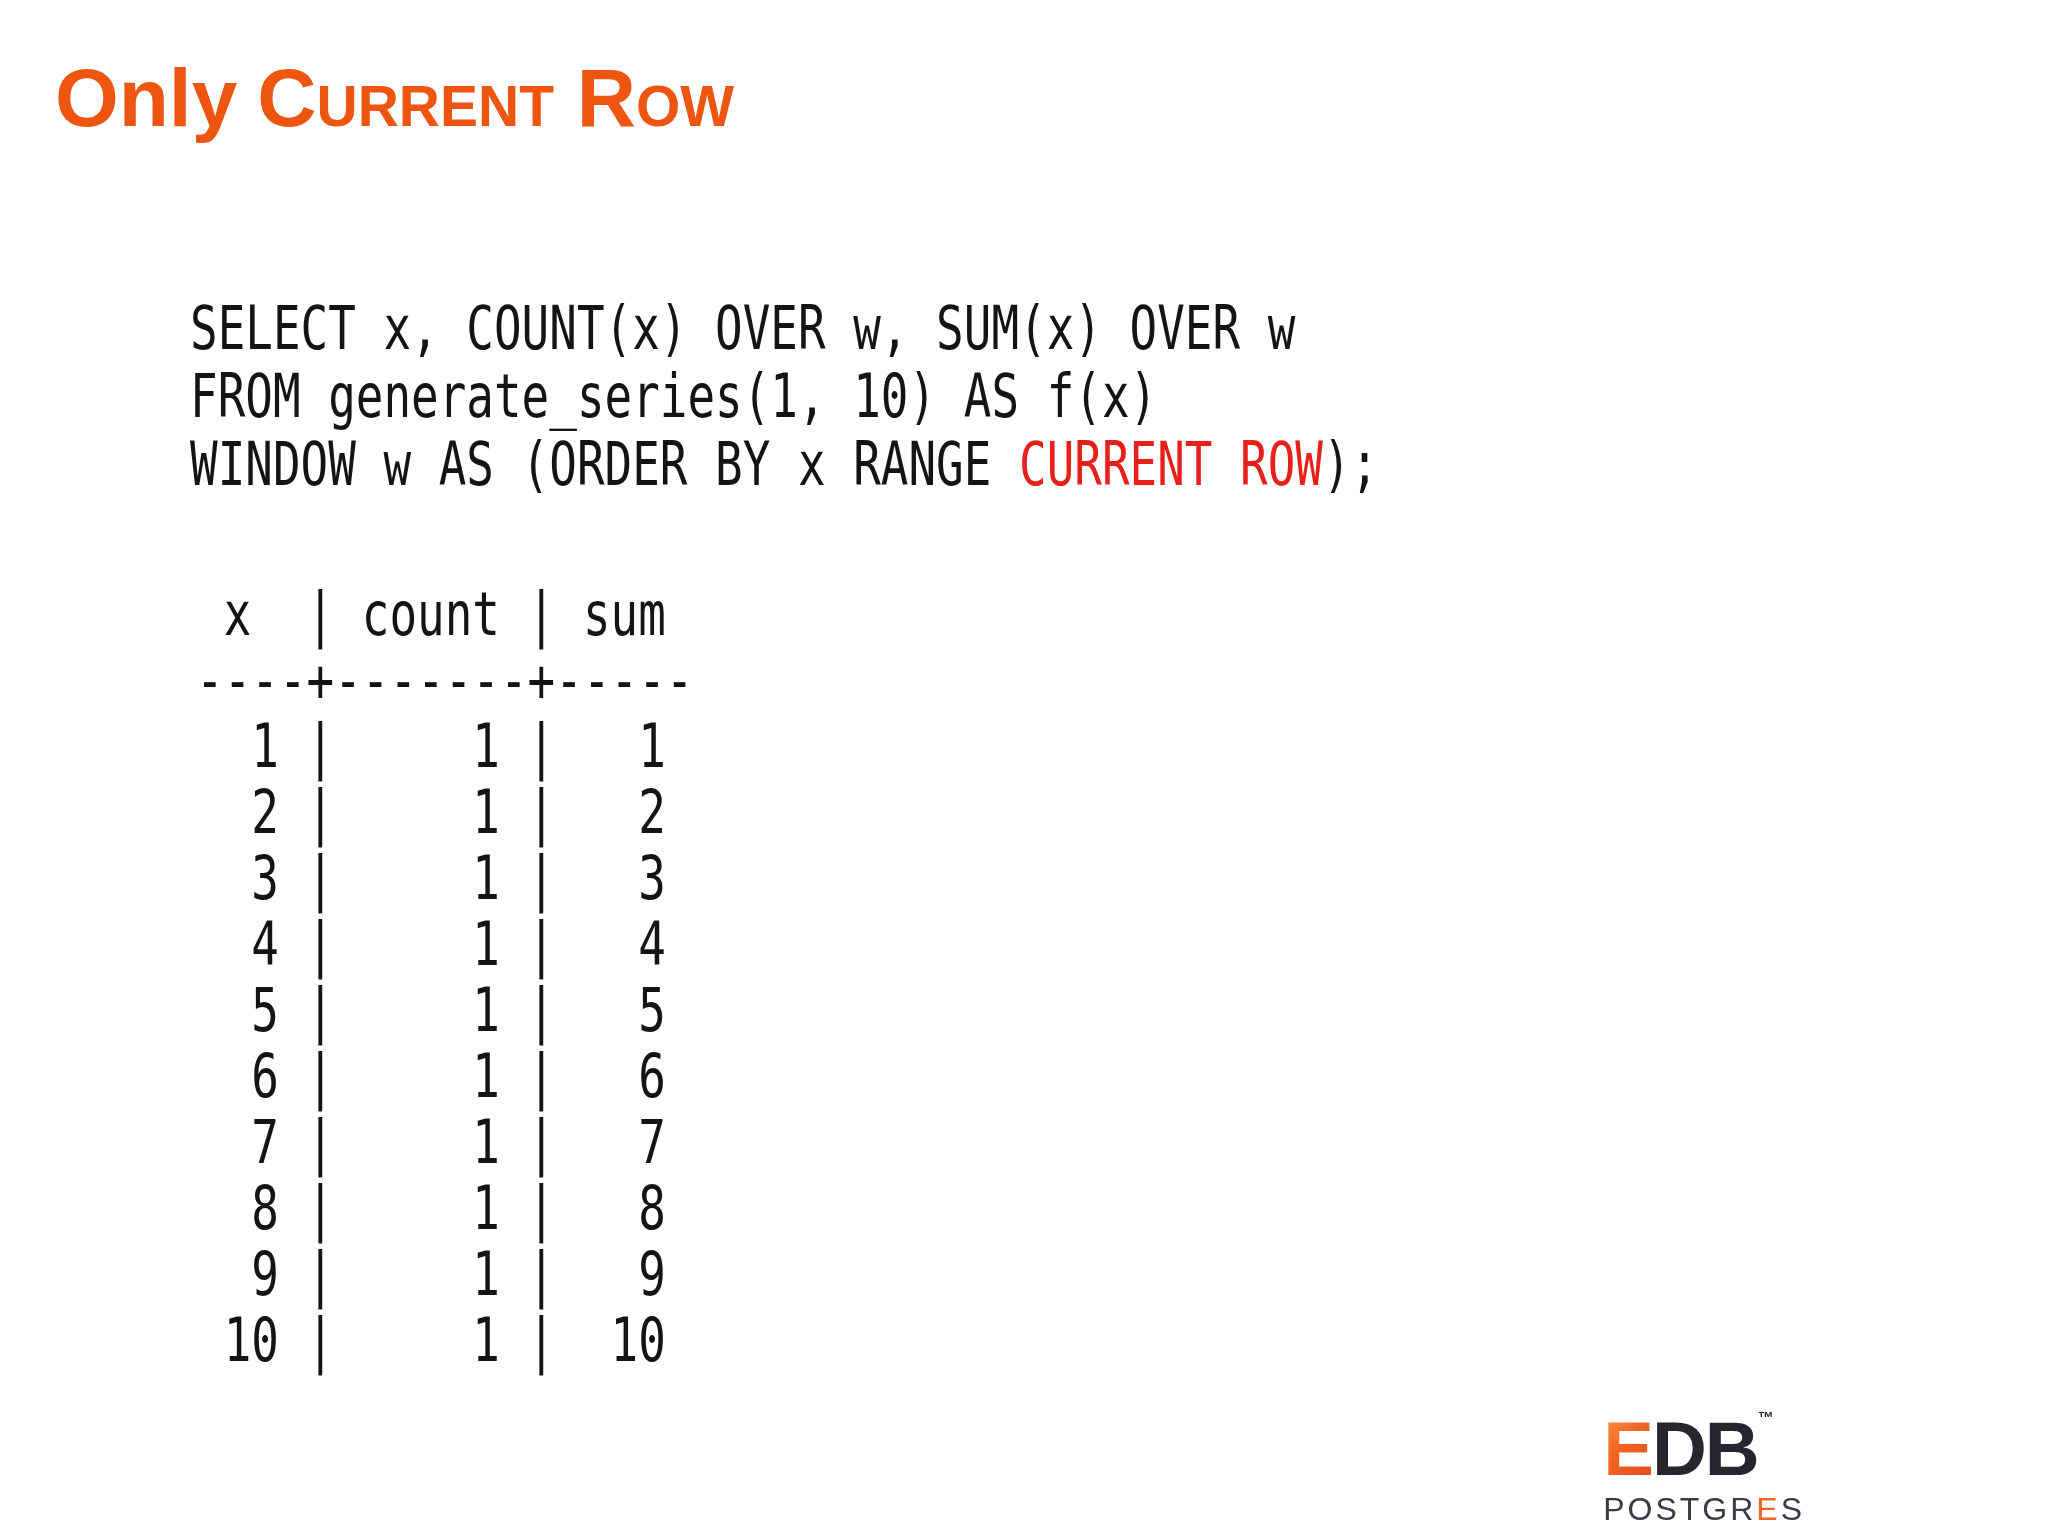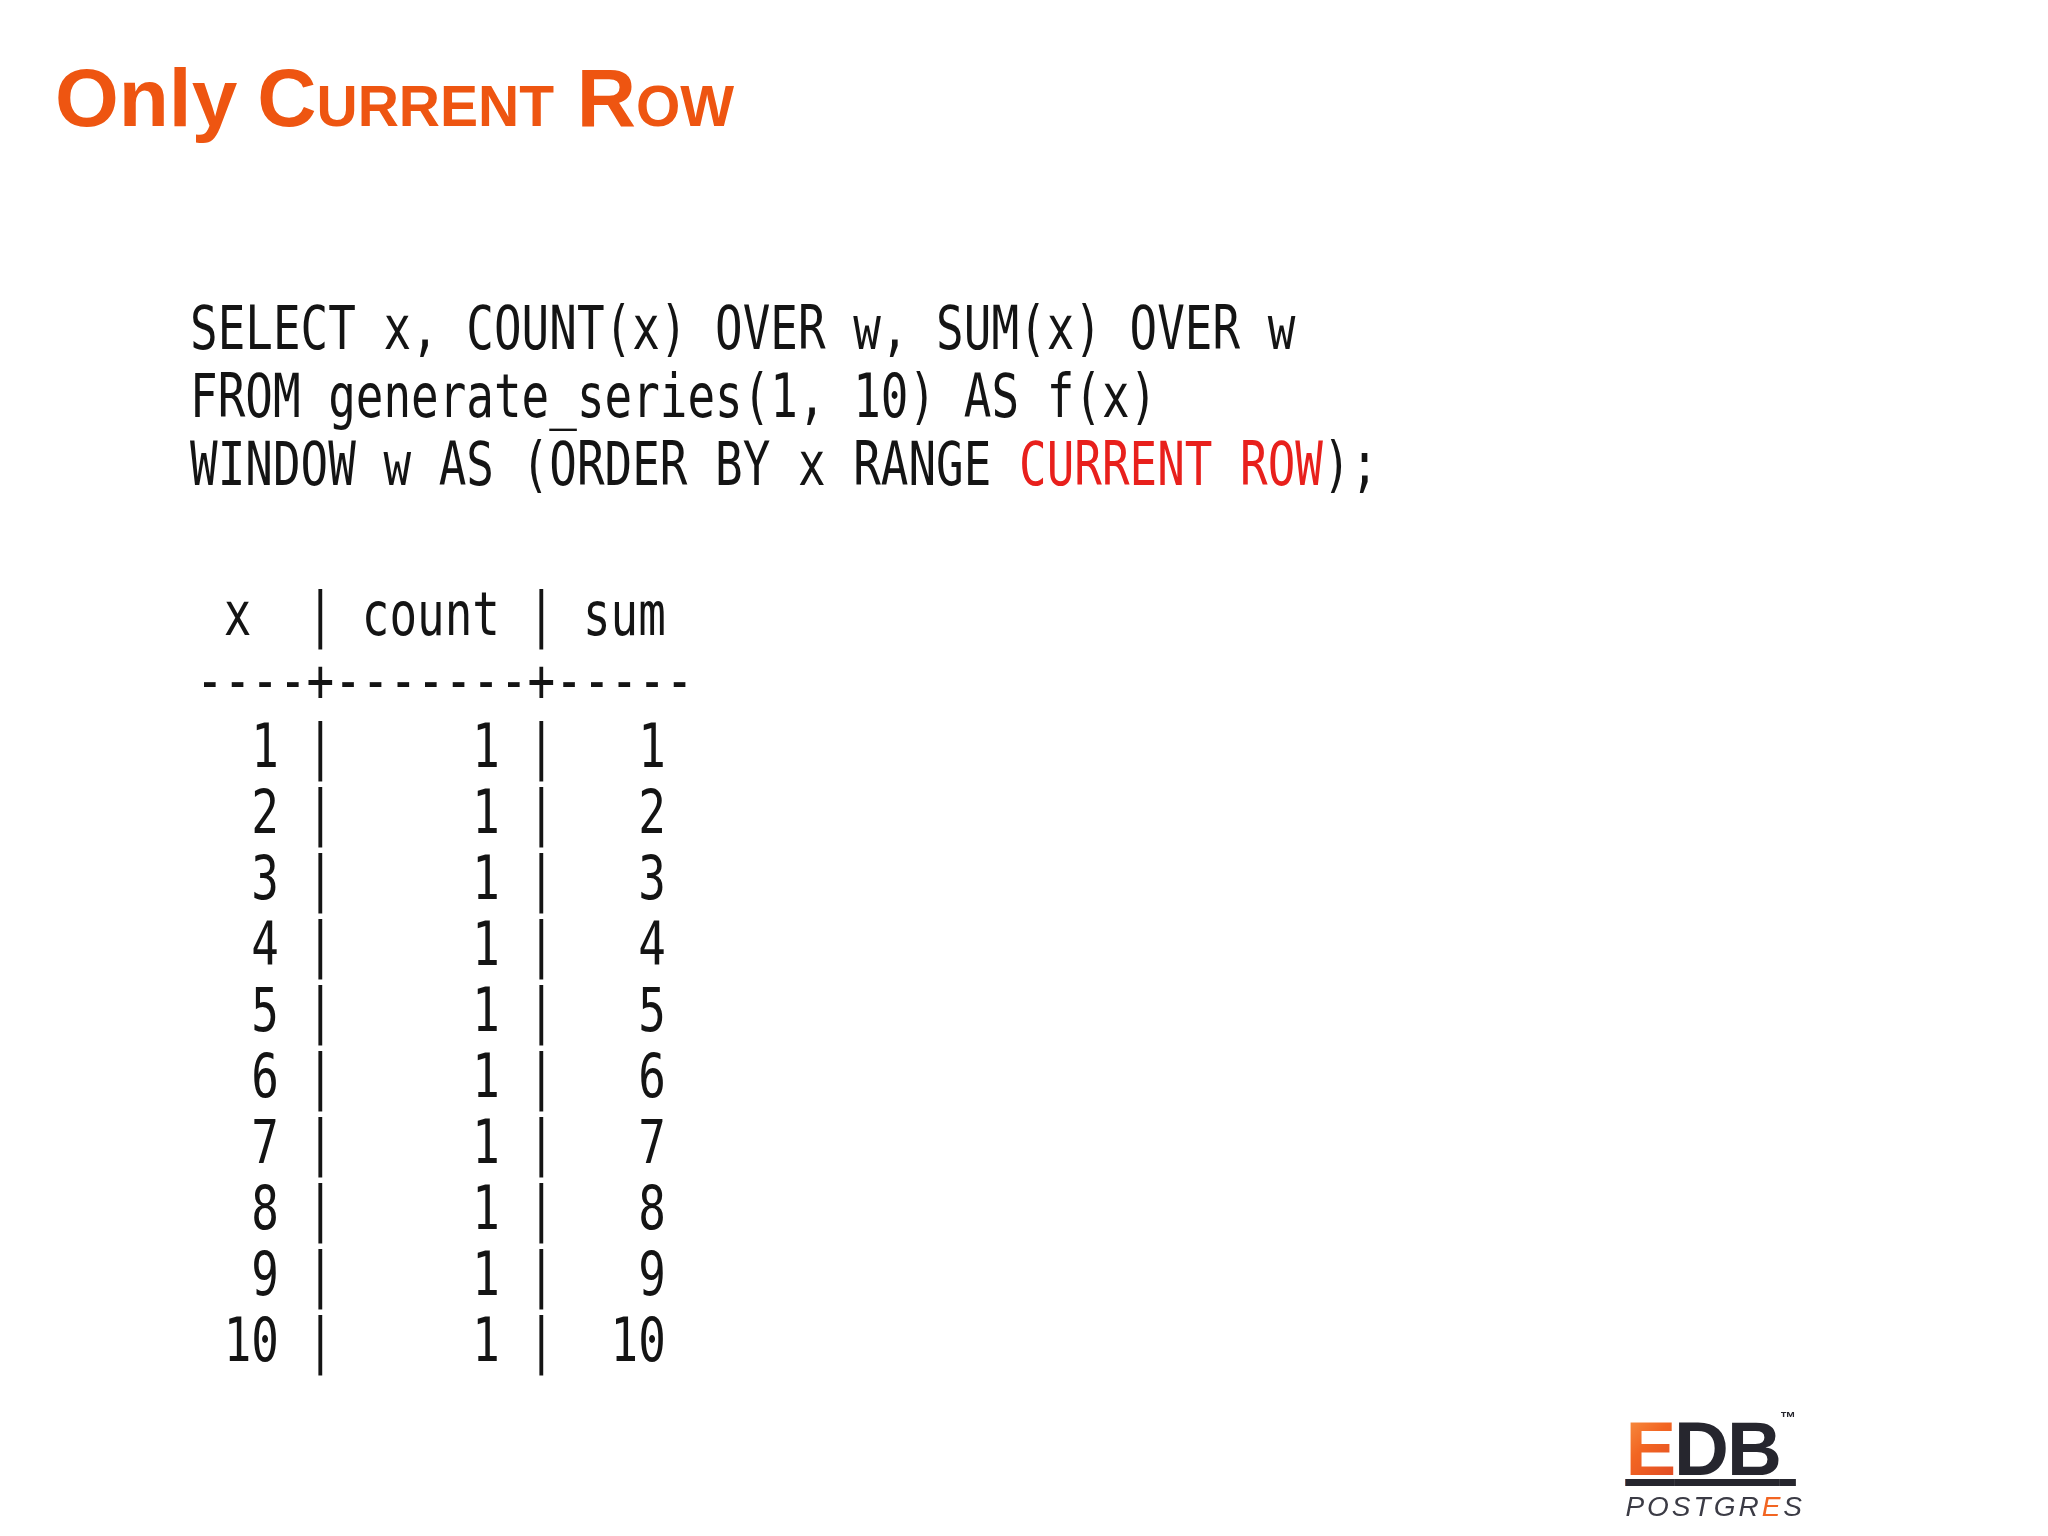--- a/index.html
+++ b/index.html
@@ -68,21 +68,20 @@
     text-align: left;
   }
   .logo-brand {
     font-family: "Liberation Sans", sans-serif;
     font-size: 76px;
     font-weight: bold;
     letter-spacing: -2px;
     line-height: 76px;
     color: var(--logo-dark, #26262e);
     white-space: nowrap;
-    text-decoration: underline;
   }
   .logo-e {
     color: var(--logo-orange, #f26522);
   }
   @supports (-webkit-background-clip: text) {
     .logo-e {
       background: linear-gradient(135deg,
         var(--logo-orange-light, #f89b4a) 0%,
         var(--logo-orange, #f26522) 45%,
         var(--logo-red, #dd4727) 100%);
@@ -94,26 +93,25 @@
   .logo-tm {
     font-size: 16px;
     font-weight: bold;
     vertical-align: 52px;
     letter-spacing: 0;
     color: var(--logo-dark, #26262e);
   }
   .logo-sub {
     margin-top: 4px;
     font-family: "Liberation Sans", sans-serif;
-    font-size: 28px;
+    font-size: 32px;
     font-weight: normal;
     letter-spacing: 3px;
     color: var(--postgres-gray, #3b3b45);
     white-space: nowrap;
-    font-style: italic;
   }
   .logo-sub .accent {
     color: var(--logo-orange, #f26522);
   }
 
   
   .page-num {
     position: absolute;
     right: 35px;
     top: 1509px;

